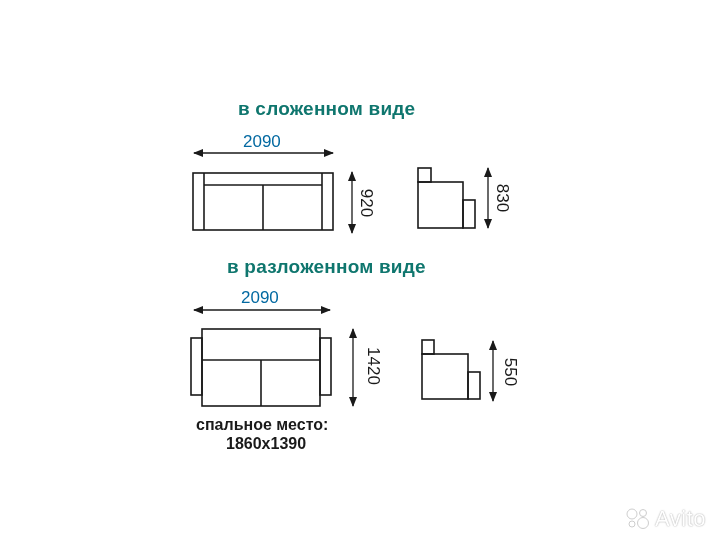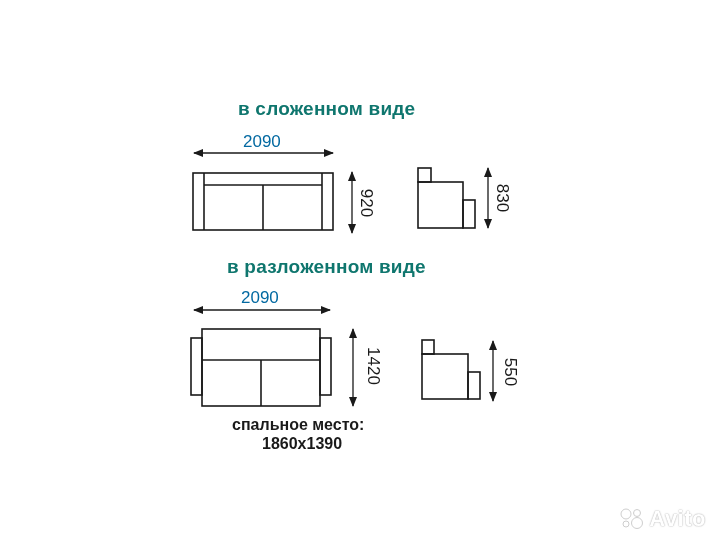--- a/index.html
+++ b/index.html
@@ -1,24 +1,24 @@
 <!DOCTYPE html>
 <html><head>
   <meta charset="utf-8">
   <style>
     html, body { margin: 0; padding: 0; background: #ffffff; }
     body { width: 718px; height: 540px; position: relative; overflow: hidden; font-family: "Liberation Sans", sans-serif; }
     .abs { position: absolute; }
     .heading { font-weight: bold; font-size: 19px; color: #0f766e; white-space: nowrap; letter-spacing: 0.2px; }
     .dim { font-size: 17px; color: #0369a1; white-space: nowrap; }
     .vdim { font-size: 17px; color: #1a1a1a; white-space: nowrap; transform: rotate(90deg); transform-origin: center center; }
-    .berth { font-weight: bold; font-size: 16px; color: #1a1a1a; white-space: nowrap; margin-left: 36px; }
+    .berth { font-weight: bold; font-size: 16px; color: #1a1a1a; white-space: nowrap; }
     svg.drawing { position: absolute; left: 0; top: 0; }
     .watermark { position: absolute; right: 12px; bottom: 8px; display: flex; align-items: center; gap: 3px; opacity: 0.9; }
-    .wm-text { font-size: 22px; font-weight: bold; color: #ffffff; text-shadow: 0 0 2px #bbbbbb, 0 0 1px #999999; letter-spacing: 0.5px; }
+    .wm-text { font-size: 22px; font-weight: normal; color: #ffffff; text-shadow: 0 0 2px #bbbbbb, 0 0 1px #999999; letter-spacing: 0.5px; }
   </style>
 </head>
 <body>
 
 <svg class="drawing" width="718" height="540">
   <defs>
     <marker id="ah" markerWidth="10" markerHeight="8" refX="9" refY="4" orient="auto" markerUnits="userSpaceOnUse">
       <path d="M0,0 L10,4 L0,8 Z" fill="#1a1a1a"></path>
     </marker>
   </defs>

